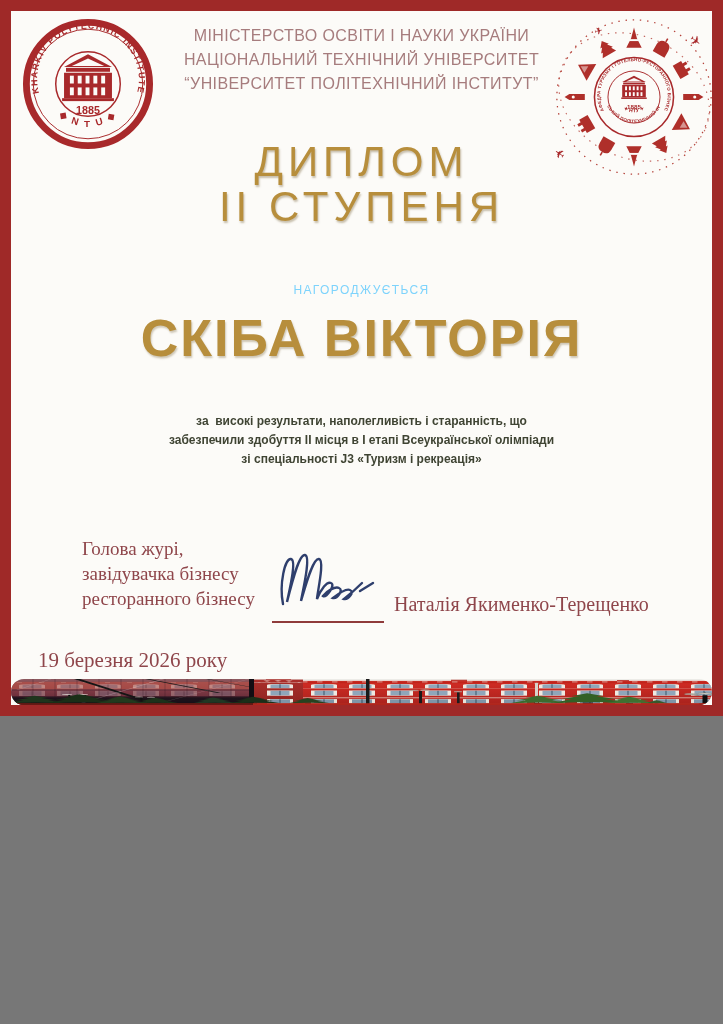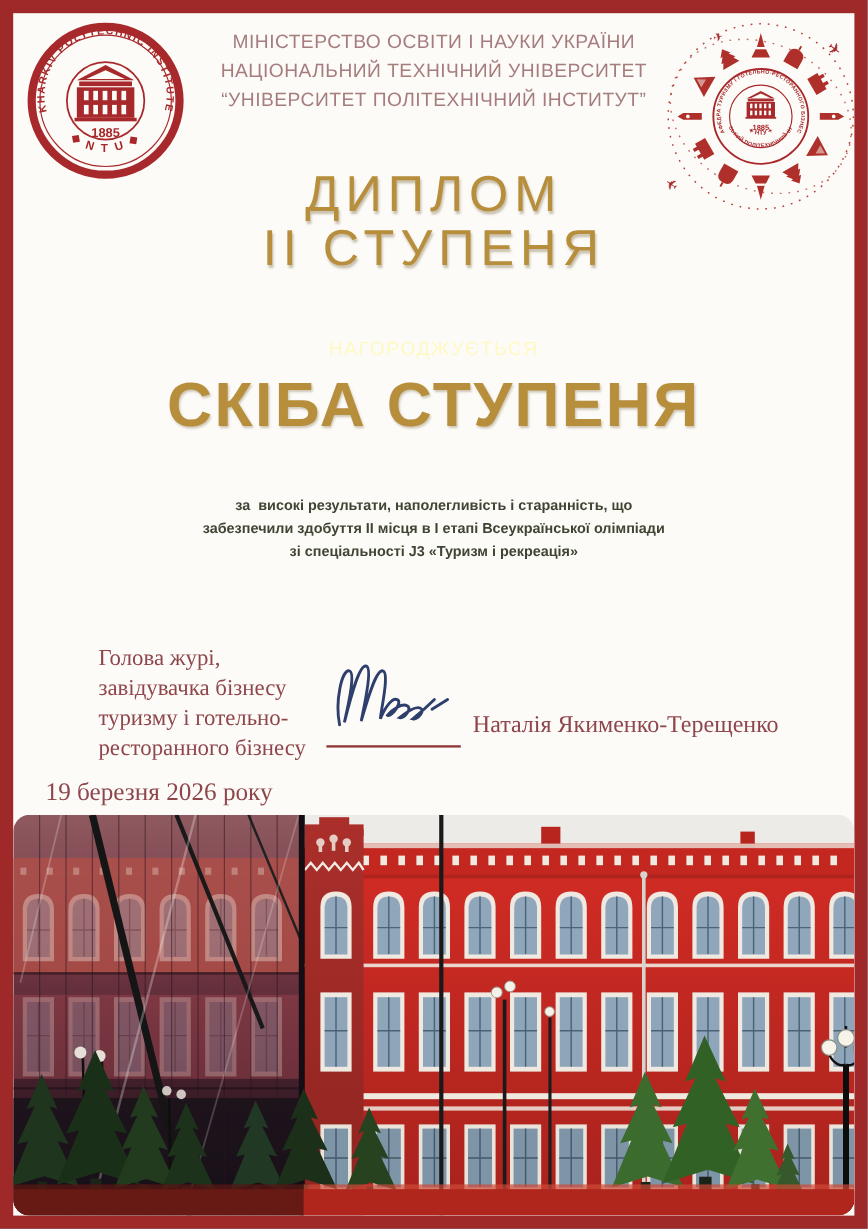--- a/index.html
+++ b/index.html
@@ -1,27 +1,27 @@
 <!DOCTYPE html>
 <html><head>
 <meta charset="utf-8">
 <style>
   html,body{margin:0;padding:0;background:#777;}
-  .page{position:relative;width:723px;height:1024px;background:#9F2928;overflow:hidden;
+  .page{position:relative;width:723px;height:716px;background:#9F2928;overflow:hidden;
         font-family:"Liberation Sans",sans-serif;}
   .inner{position:absolute;inset:11px;background:#FCFBF8;}
   .header{position:absolute;top:24px;left:0;right:0;text-align:center;
           color:#A67C7D;font-size:16px;line-height:1.5;letter-spacing:.4px;}
   .seal-left{position:absolute;top:18px;left:22px;width:132px;height:132px;}
   .emblem-right{position:absolute;top:16px;right:8px;width:162px;height:162px;}
   .title{position:absolute;top:140px;left:0;right:0;text-align:center;color:#B78E3C;
          font-size:42px;letter-spacing:5px;line-height:1.06;font-weight:400;
          text-shadow:1px 2px 2px rgba(101,77,28,.35);white-space:nowrap;}
-  .award{position:absolute;top:283px;left:0;right:0;text-align:center;color:#fef9c3;
-         font-size:16px;letter-spacing:1.4px;}
+  .award{position:absolute;top:283px;left:0;right:0;text-align:center;color:#7dd3fc;
+         font-size:12px;letter-spacing:1.4px;}
   .name{position:absolute;top:308px;left:0;right:0;text-align:center;color:#B78E3C;
         font-size:52px;font-weight:bold;letter-spacing:2px;
         text-shadow:1px 2px 2px rgba(101,77,28,.3);white-space:nowrap;}
   .citation{position:absolute;top:412px;left:0;right:0;text-align:center;color:#3F4433;
             font-size:12px;font-weight:bold;line-height:1.6;}
   .citation div{white-space:pre;}
   .sig-role{position:absolute;top:536px;left:38px;color:#8F464B;
             font-family:"Liberation Serif",serif;font-size:19px;line-height:1.32;margin-left:44px;}
   .sig-script{position:absolute;top:538px;left:276px;width:112px;height:82px;}
   .sig-line{position:absolute;top:621px;left:272px;width:112px;border-top:2px solid #8F3B3B;}
@@ -165,32 +165,31 @@
     </svg>
   </div>
 
   <div class="title">
     <div>ДИПЛОМ</div>
     <div>ІІ СТУПЕНЯ</div>
   </div>
 
   <div class="award">НАГОРОДЖУЄТЬСЯ</div>
 
-  <div class="name">СКІБА СТУПЕНЯ</div>
+  <div class="name">СКІБА ВІКТОРІЯ</div>
 
   <div class="citation">
     <div>за  високі результати, наполегливість і старанність, що</div>
     <div>забезпечили здобуття ІІ місця в І етапі Всеукраїнської олімпіади</div>
     <div>зі спеціальності J3 «Туризм і рекреація»</div>
   </div>
 
   <div class="sig-role">
     <div>Голова журі,</div>
     <div>завідувачка бізнесу</div>
-    <div>туризму і готельно-</div>
     <div>ресторанного бізнесу</div>
   </div>
 
   <div class="sig-script">
     <svg viewBox="0 0 112 82">
       <path d="M7,66 C3,46 9,20 15,21 C21,22 13,54 11,64 C16,44 23,16 29,17 C35,18 27,52 25,63
                C30,46 37,20 43,21 C49,22 41,56 41,61 C45,51 51,43 55,45 C60,47 50,60 47,58
                C51,53 59,48 63,50 C68,52 61,61 57,60 C62,56 70,50 74,52 C79,54 72,62 68,61
                C73,57 80,51 86,45 M84,53 L97,45" fill="none" stroke="#2F3F6D" stroke-width="2.4" stroke-linecap="round"></path>
     </svg>

